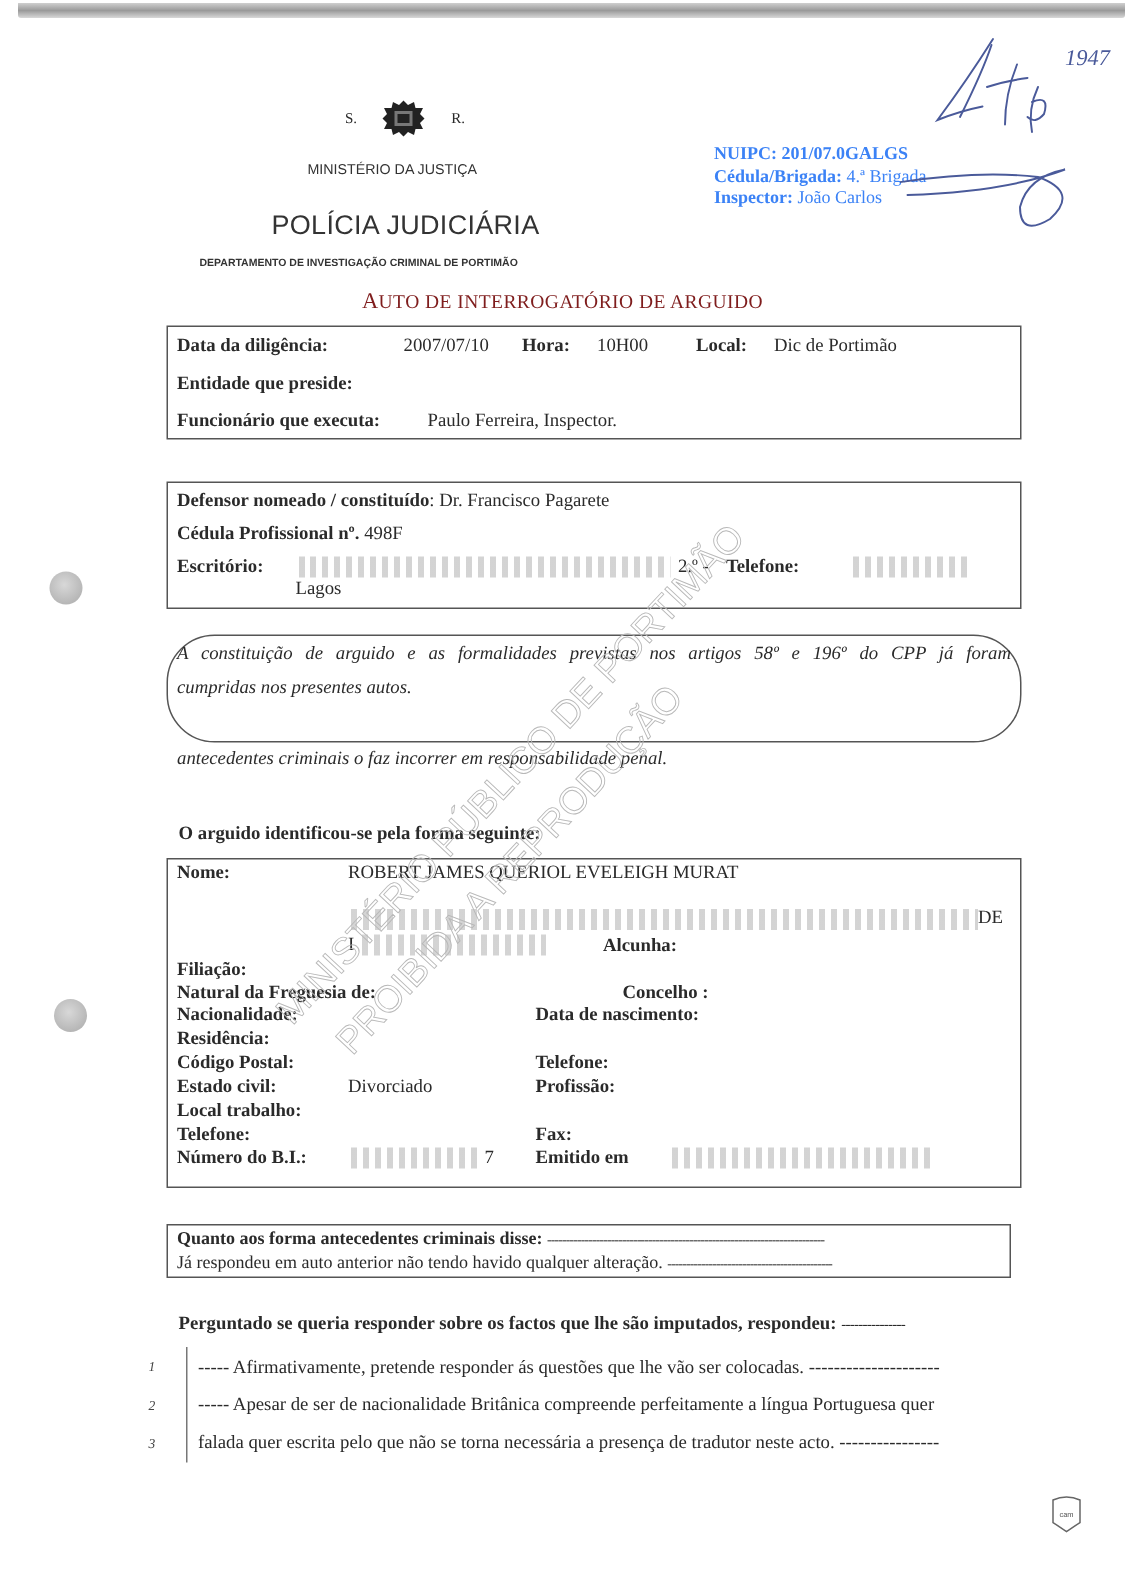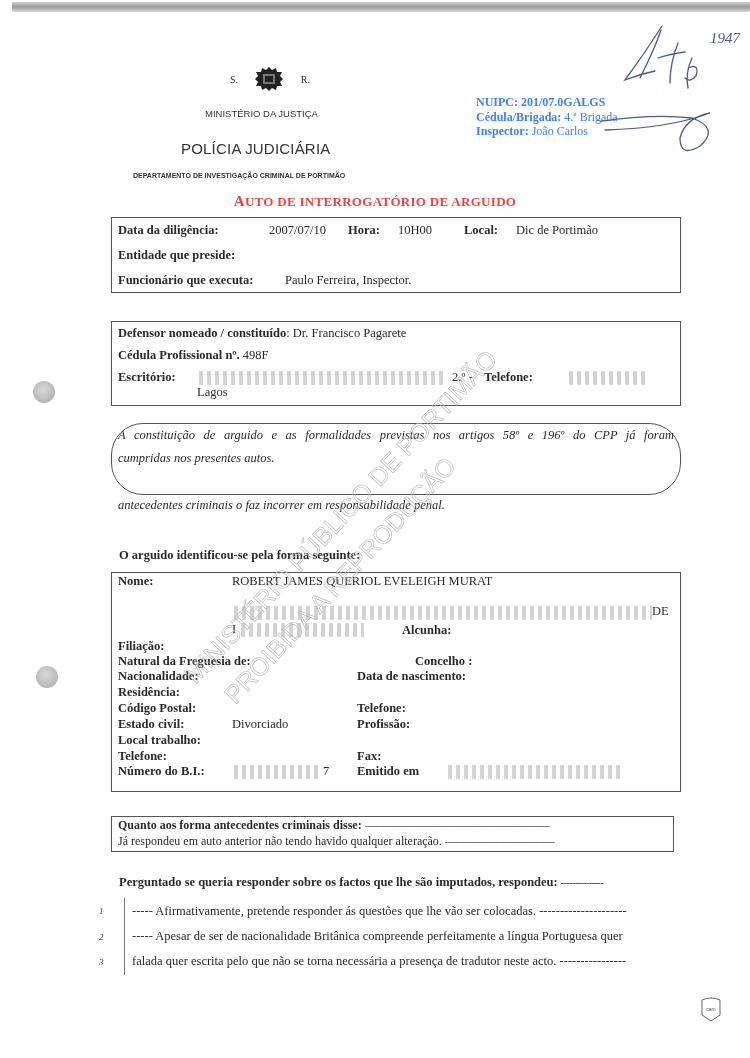--- a/index.html
+++ b/index.html
@@ -11,30 +11,30 @@
 
     .punch-hole { position: absolute; width: 22px; height: 22px; border-radius: 50%;
       background: radial-gradient(circle at 45% 40%, #d8d8d8, #a9a9a9); }
 
     .abs { position: absolute; }
     .sans { font-family: "Liberation Sans", sans-serif; }
 
     .sr-line { left: 230px; top: 66px; width: 80px; display: flex; align-items: center; justify-content: space-between; font-size: 10px; }
     .coat { width: 30px; height: 26px; }
     .ministry { left: 205px; top: 108px; font-size: 9.5px; color: #333; }
-    .pj { left: 181px; top: 140px; font-size: 15px; color: #333; letter-spacing: 0.2px; }
+    .pj { left: 181px; top: 140px; font-size: 18px; color: #333; letter-spacing: 0.2px; }
     .dept { left: 133px; top: 172px; font-size: 7px; font-weight: bold; color: #333; }
 
     .case-info { left: 476px; top: 95px; font-size: 12px; line-height: 14.5px; font-weight: bold; color: #3b82f6; }
     .case-info .v { font-weight: normal; }
     .case-info .v-bold { font-weight: bold; }
 
     .handwriting { left: 600px; top: 18px; width: 150px; height: 150px; }
 
-    .doc-title { left: 0; right: 0; top: 193px; text-align: center; font-size: 13px; font-weight: bold; letter-spacing: 0.3px; color: #ef4444; }
+    .doc-title { left: 0; right: 0; top: 193px; text-align: center; font-size: 13px; font-weight: normal; letter-spacing: 0.3px; color: #7f1d1d; }
     .doc-title .big { font-size: 15px; }
 
     .box { position: absolute; left: 111px; width: 570px; border: 1.2px solid #555; }
     .row { position: absolute; white-space: nowrap; font-size: 12.5px; }
     .lbl { font-weight: bold; }
 
     .box1 { top: 217px; height: 76px; }
     .box2 { top: 321px; height: 85px; }
     .box3 { top: 423px; height: 72px; border-radius: 32px; }
     .box4 { top: 572px; height: 220px; }

